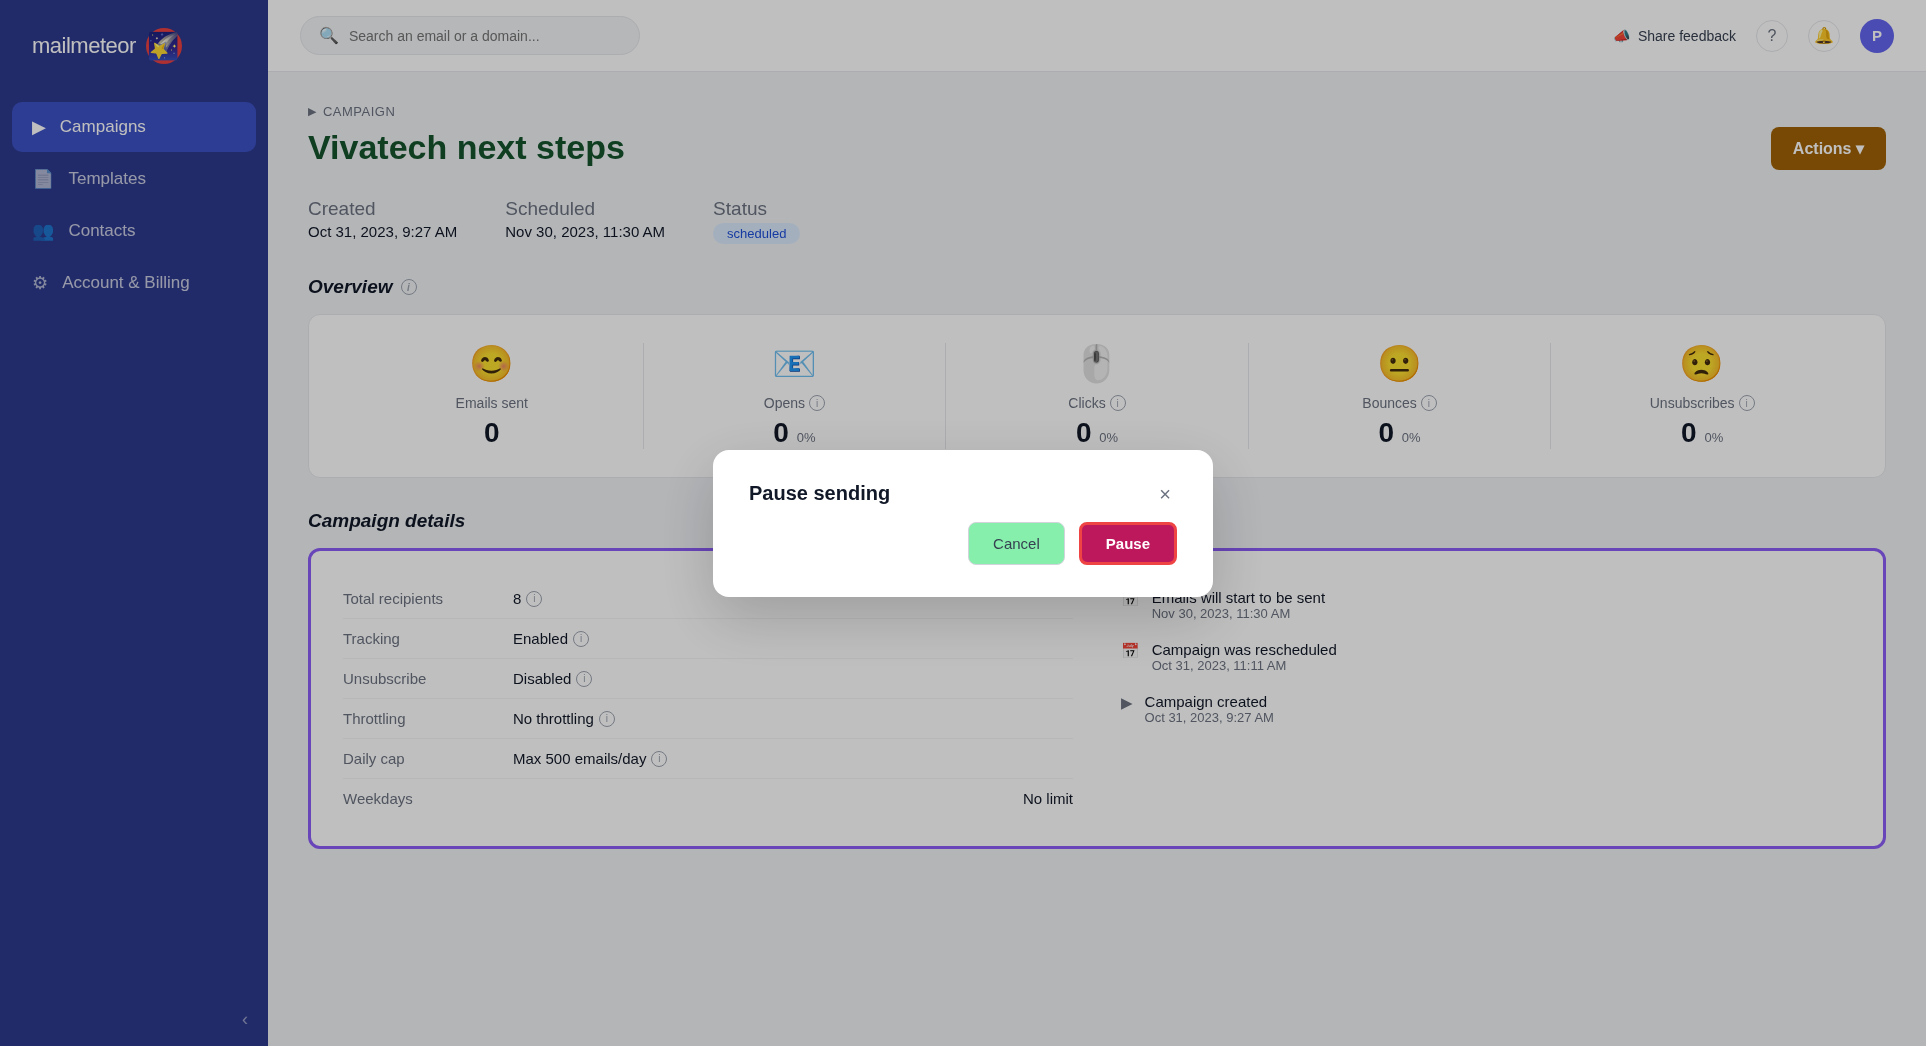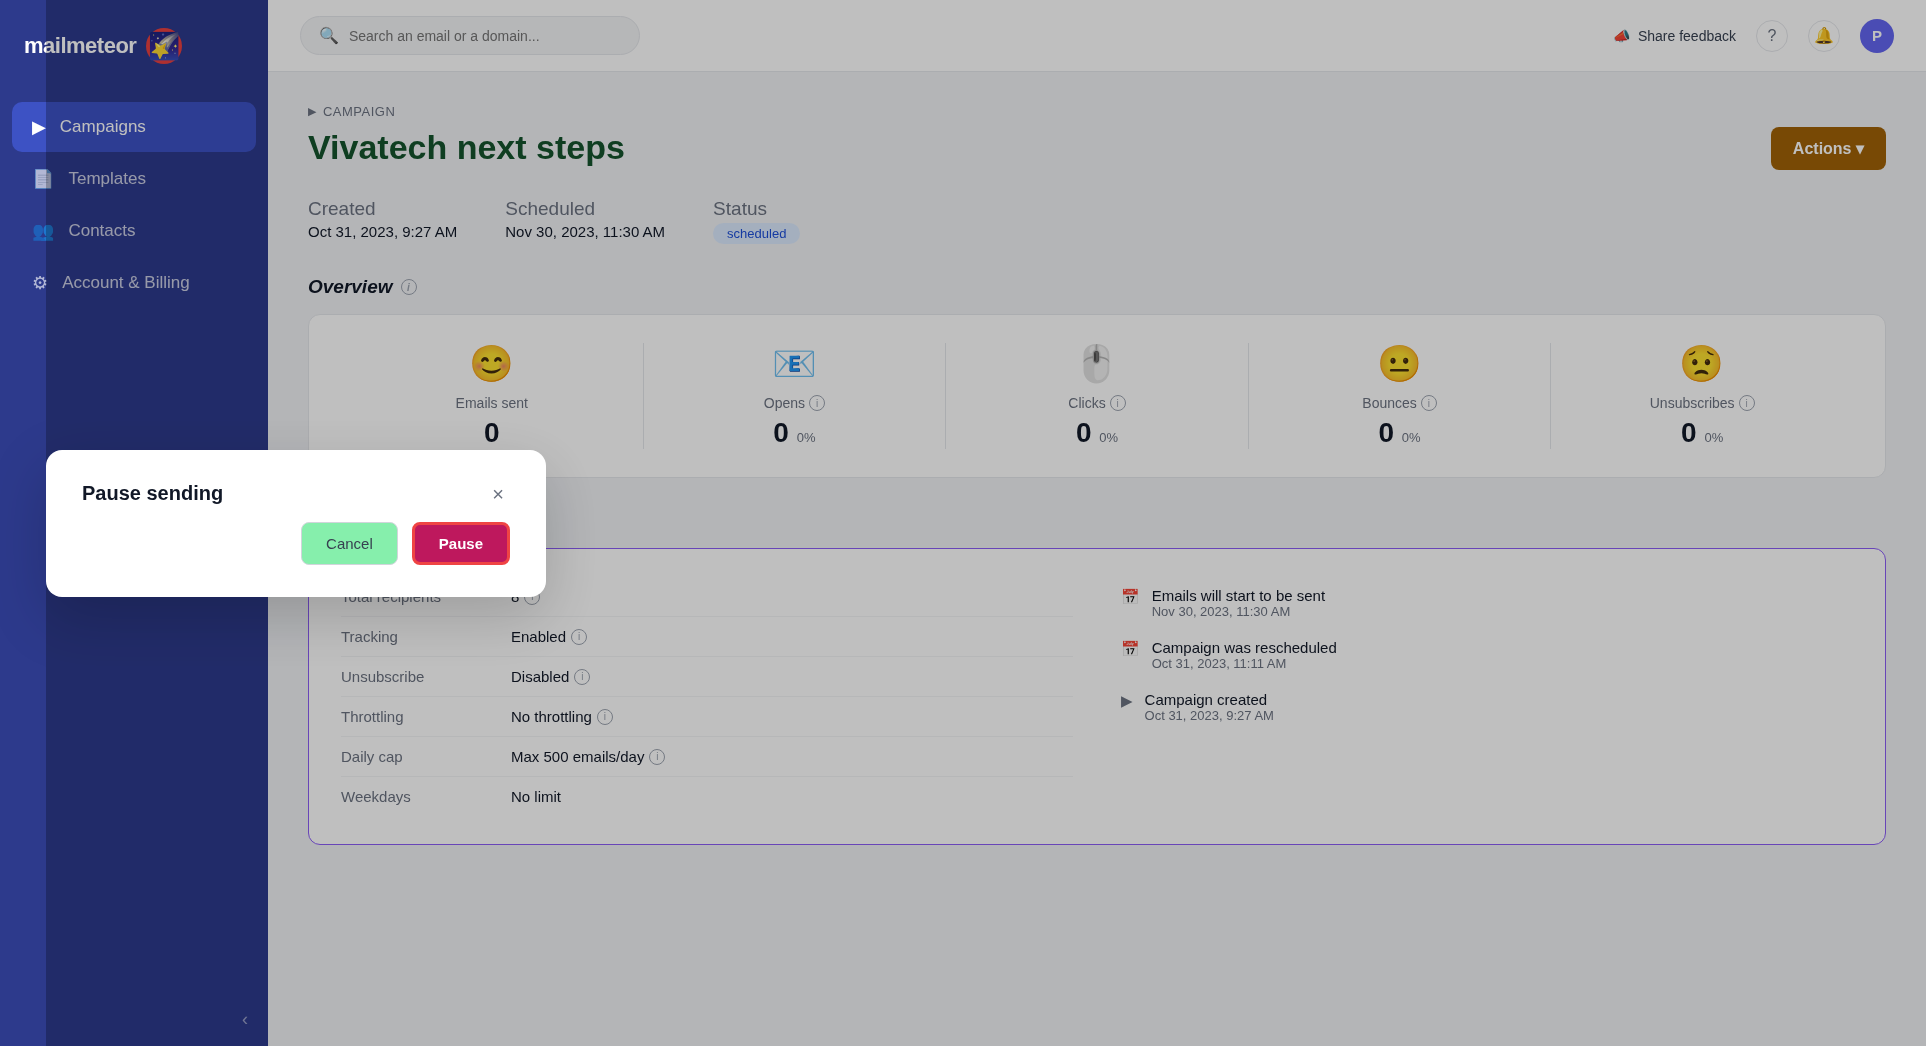--- a/index.html
+++ b/index.html
@@ -17,23 +17,24 @@
       position: relative;
     }
     .sidebar-logo {
       display: flex;
       align-items: center;
       gap: 10px;
       padding: 28px 24px 28px 24px;
     }
     .logo-text {
       font-size: 22px;
-      font-weight: 700;
+      font-weight: 400;
       color: white;
       letter-spacing: -0.5px;
+      margin-left: 8px;
     }
     .logo-icon {
       width: 36px;
       height: 36px;
       background: #e84040;
       border-radius: 50%;
       display: flex;
       align-items: center;
       justify-content: center;
       font-weight: bold;
@@ -284,58 +285,57 @@
     .stat-pct {
       font-size: 13px;
       color: #6b7280;
       font-weight: 400;
     }
 
     .campaign-details-card {
       background: white;
       border-radius: 12px;
       padding: 28px 32px;
-      border: 1px solid #8b5cf6;
+      border: 3px solid #8b5cf6;
       display: flex;
       gap: 48px;
     }
     .details-left { flex: 1; }
     .details-right { flex: 1; }
 
     .detail-row {
       display: flex;
       align-items: center;
       padding: 11px 0;
       border-bottom: 1px solid #f3f4f6;
       font-size: 15px;
     }
-    .detail-row:last-child { border-bottom: none; }
+    .detail-row:last-child { border-bottom: none; justify-content: space-between; }
     .detail-key { color: #6b7280; width: 170px; min-width: 170px; }
     .detail-val { color: #111827; display: flex; align-items: center; gap: 5px; }
 
     .timeline-item {
       display: flex;
       align-items: flex-start;
       gap: 12px;
       padding: 10px 0;
     }
     .timeline-icon { font-size: 15px; color: #6b7280; margin-top: 1px; }
     .timeline-text { font-size: 15px; color: #111827; font-weight: 500; }
     .timeline-date { font-size: 13px; color: #6b7280; }
 
     
     .modal-overlay {
       position: fixed;
       inset: 0;
       background: rgba(0,0,0,0.25);
       display: flex;
       align-items: center;
-      justify-content: flex-start;
+      justify-content: center;
       z-index: 100;
-      margin-left: 46px;
     }
     .modal {
       background: white;
       border-radius: 16px;
       padding: 32px 36px;
       width: 500px;
       max-width: 95vw;
       box-shadow: 0 20px 60px rgba(0,0,0,0.18);
       position: relative;
     }

